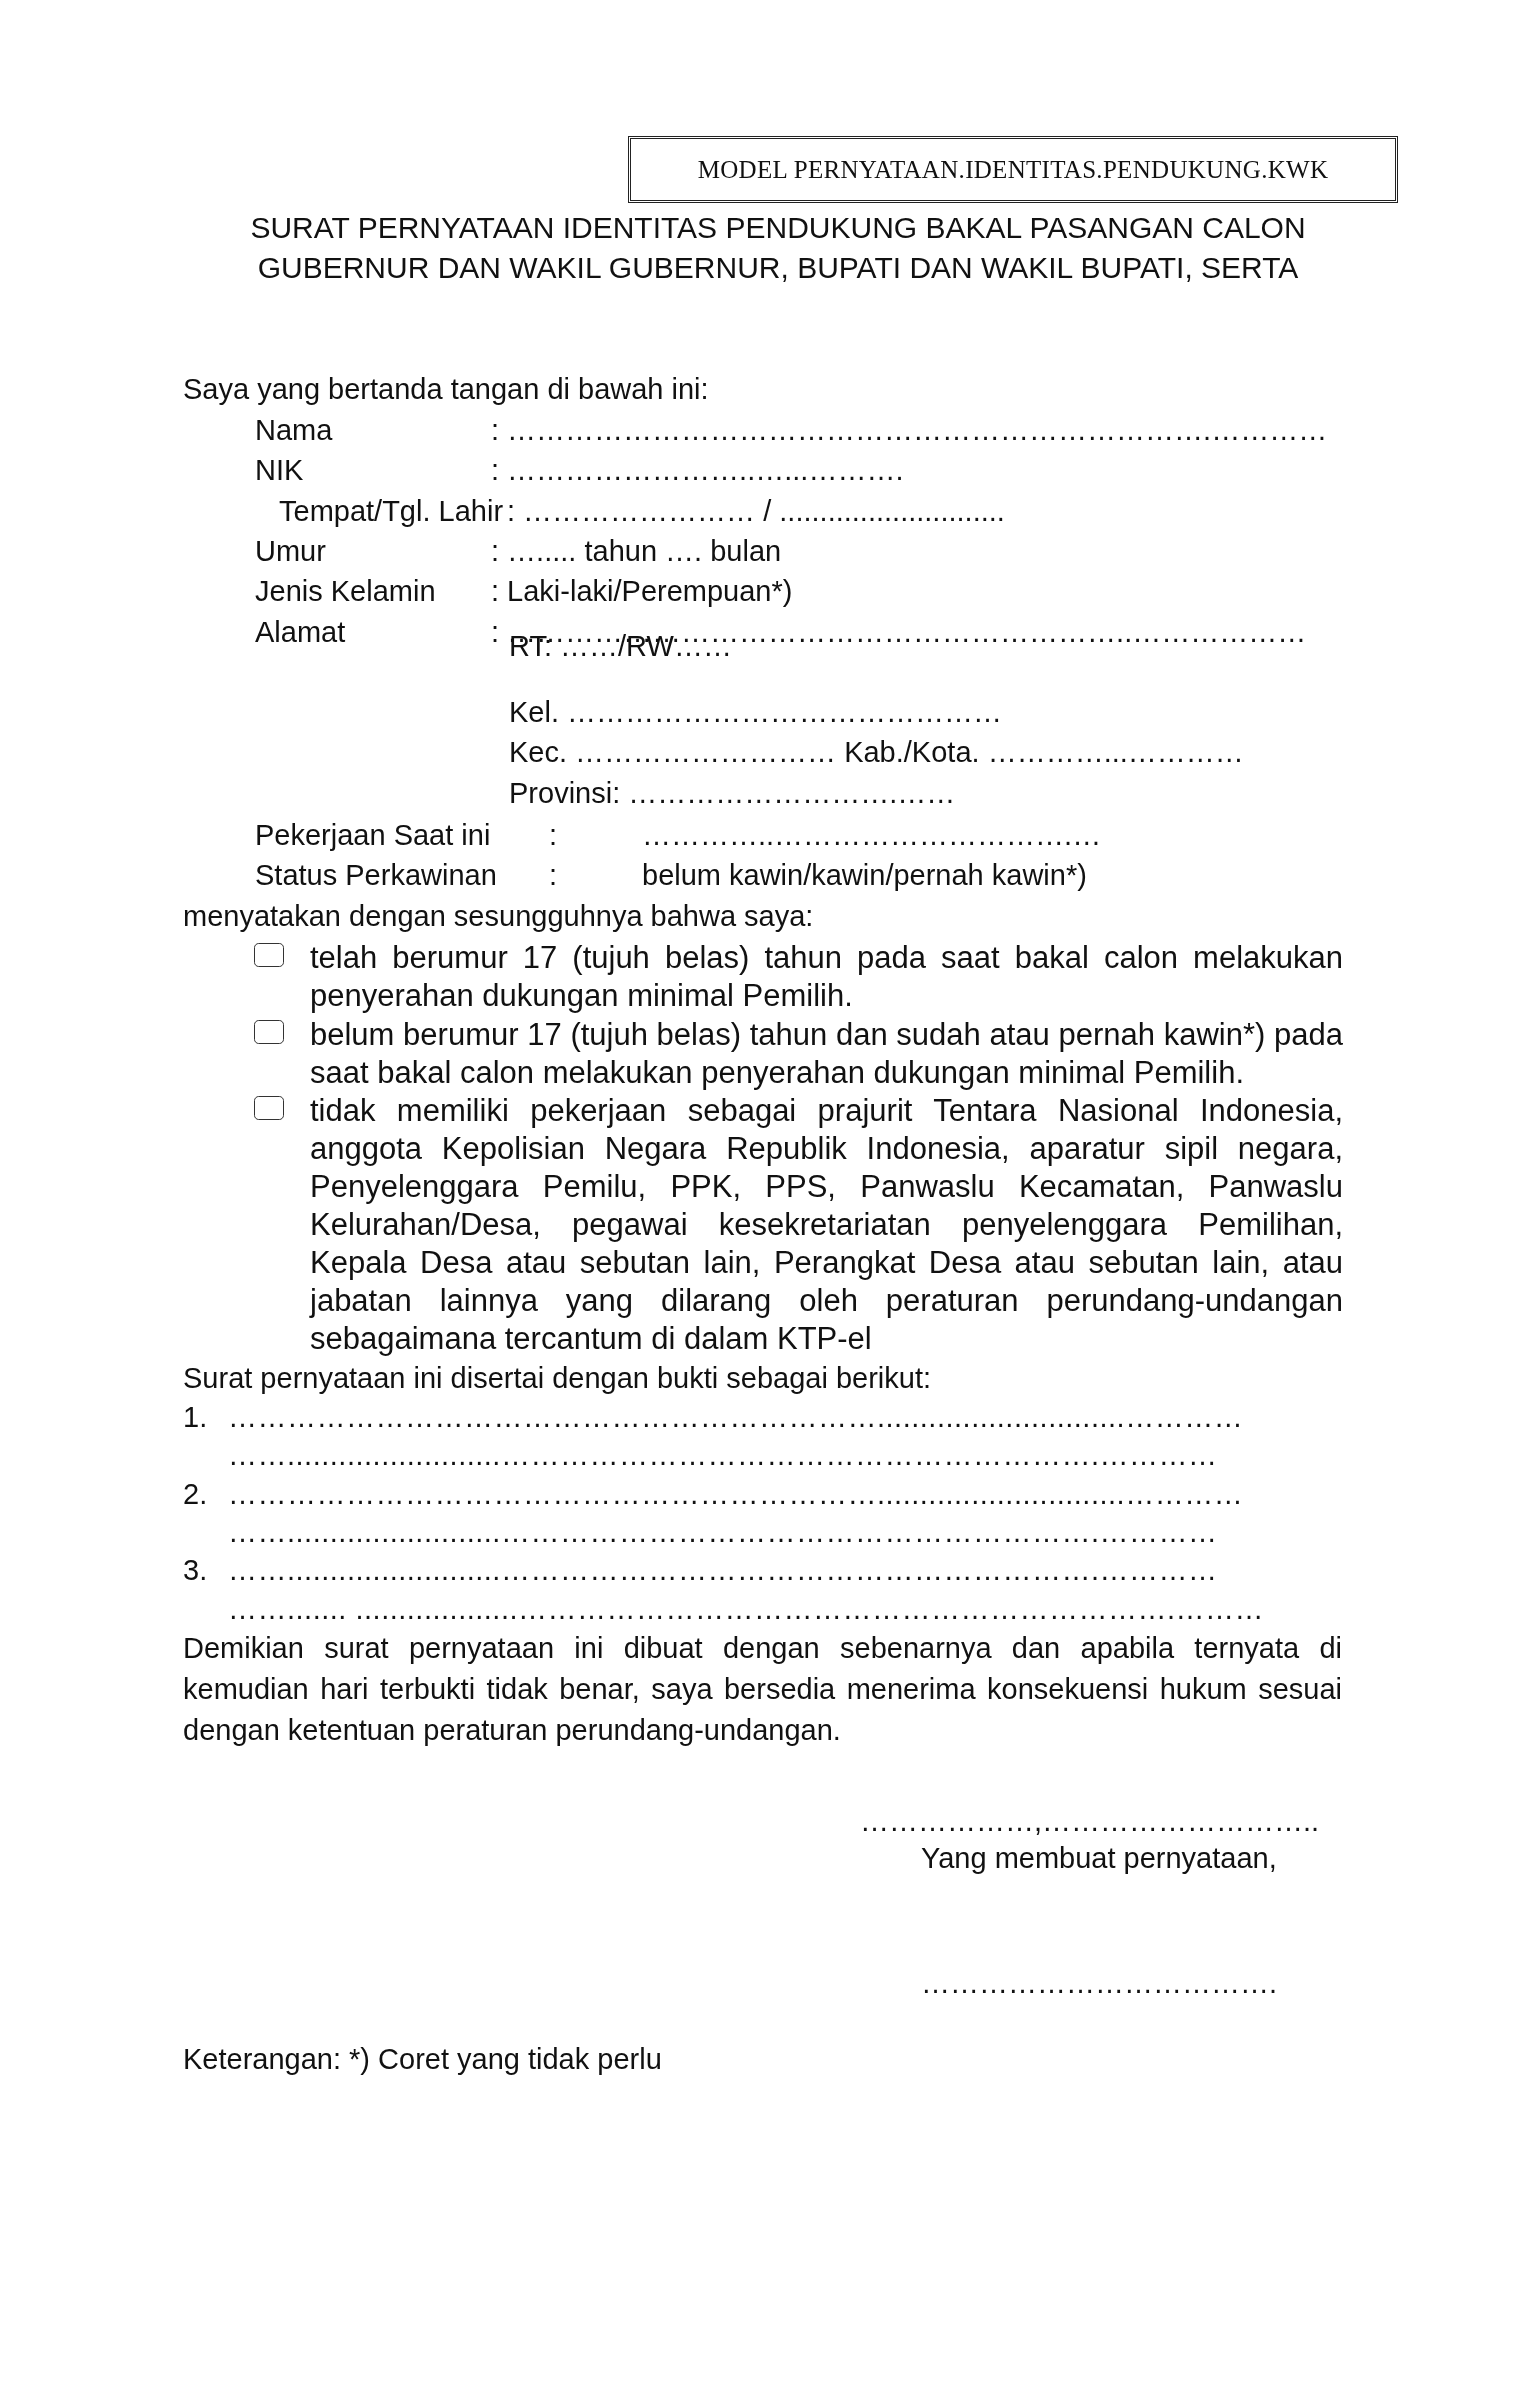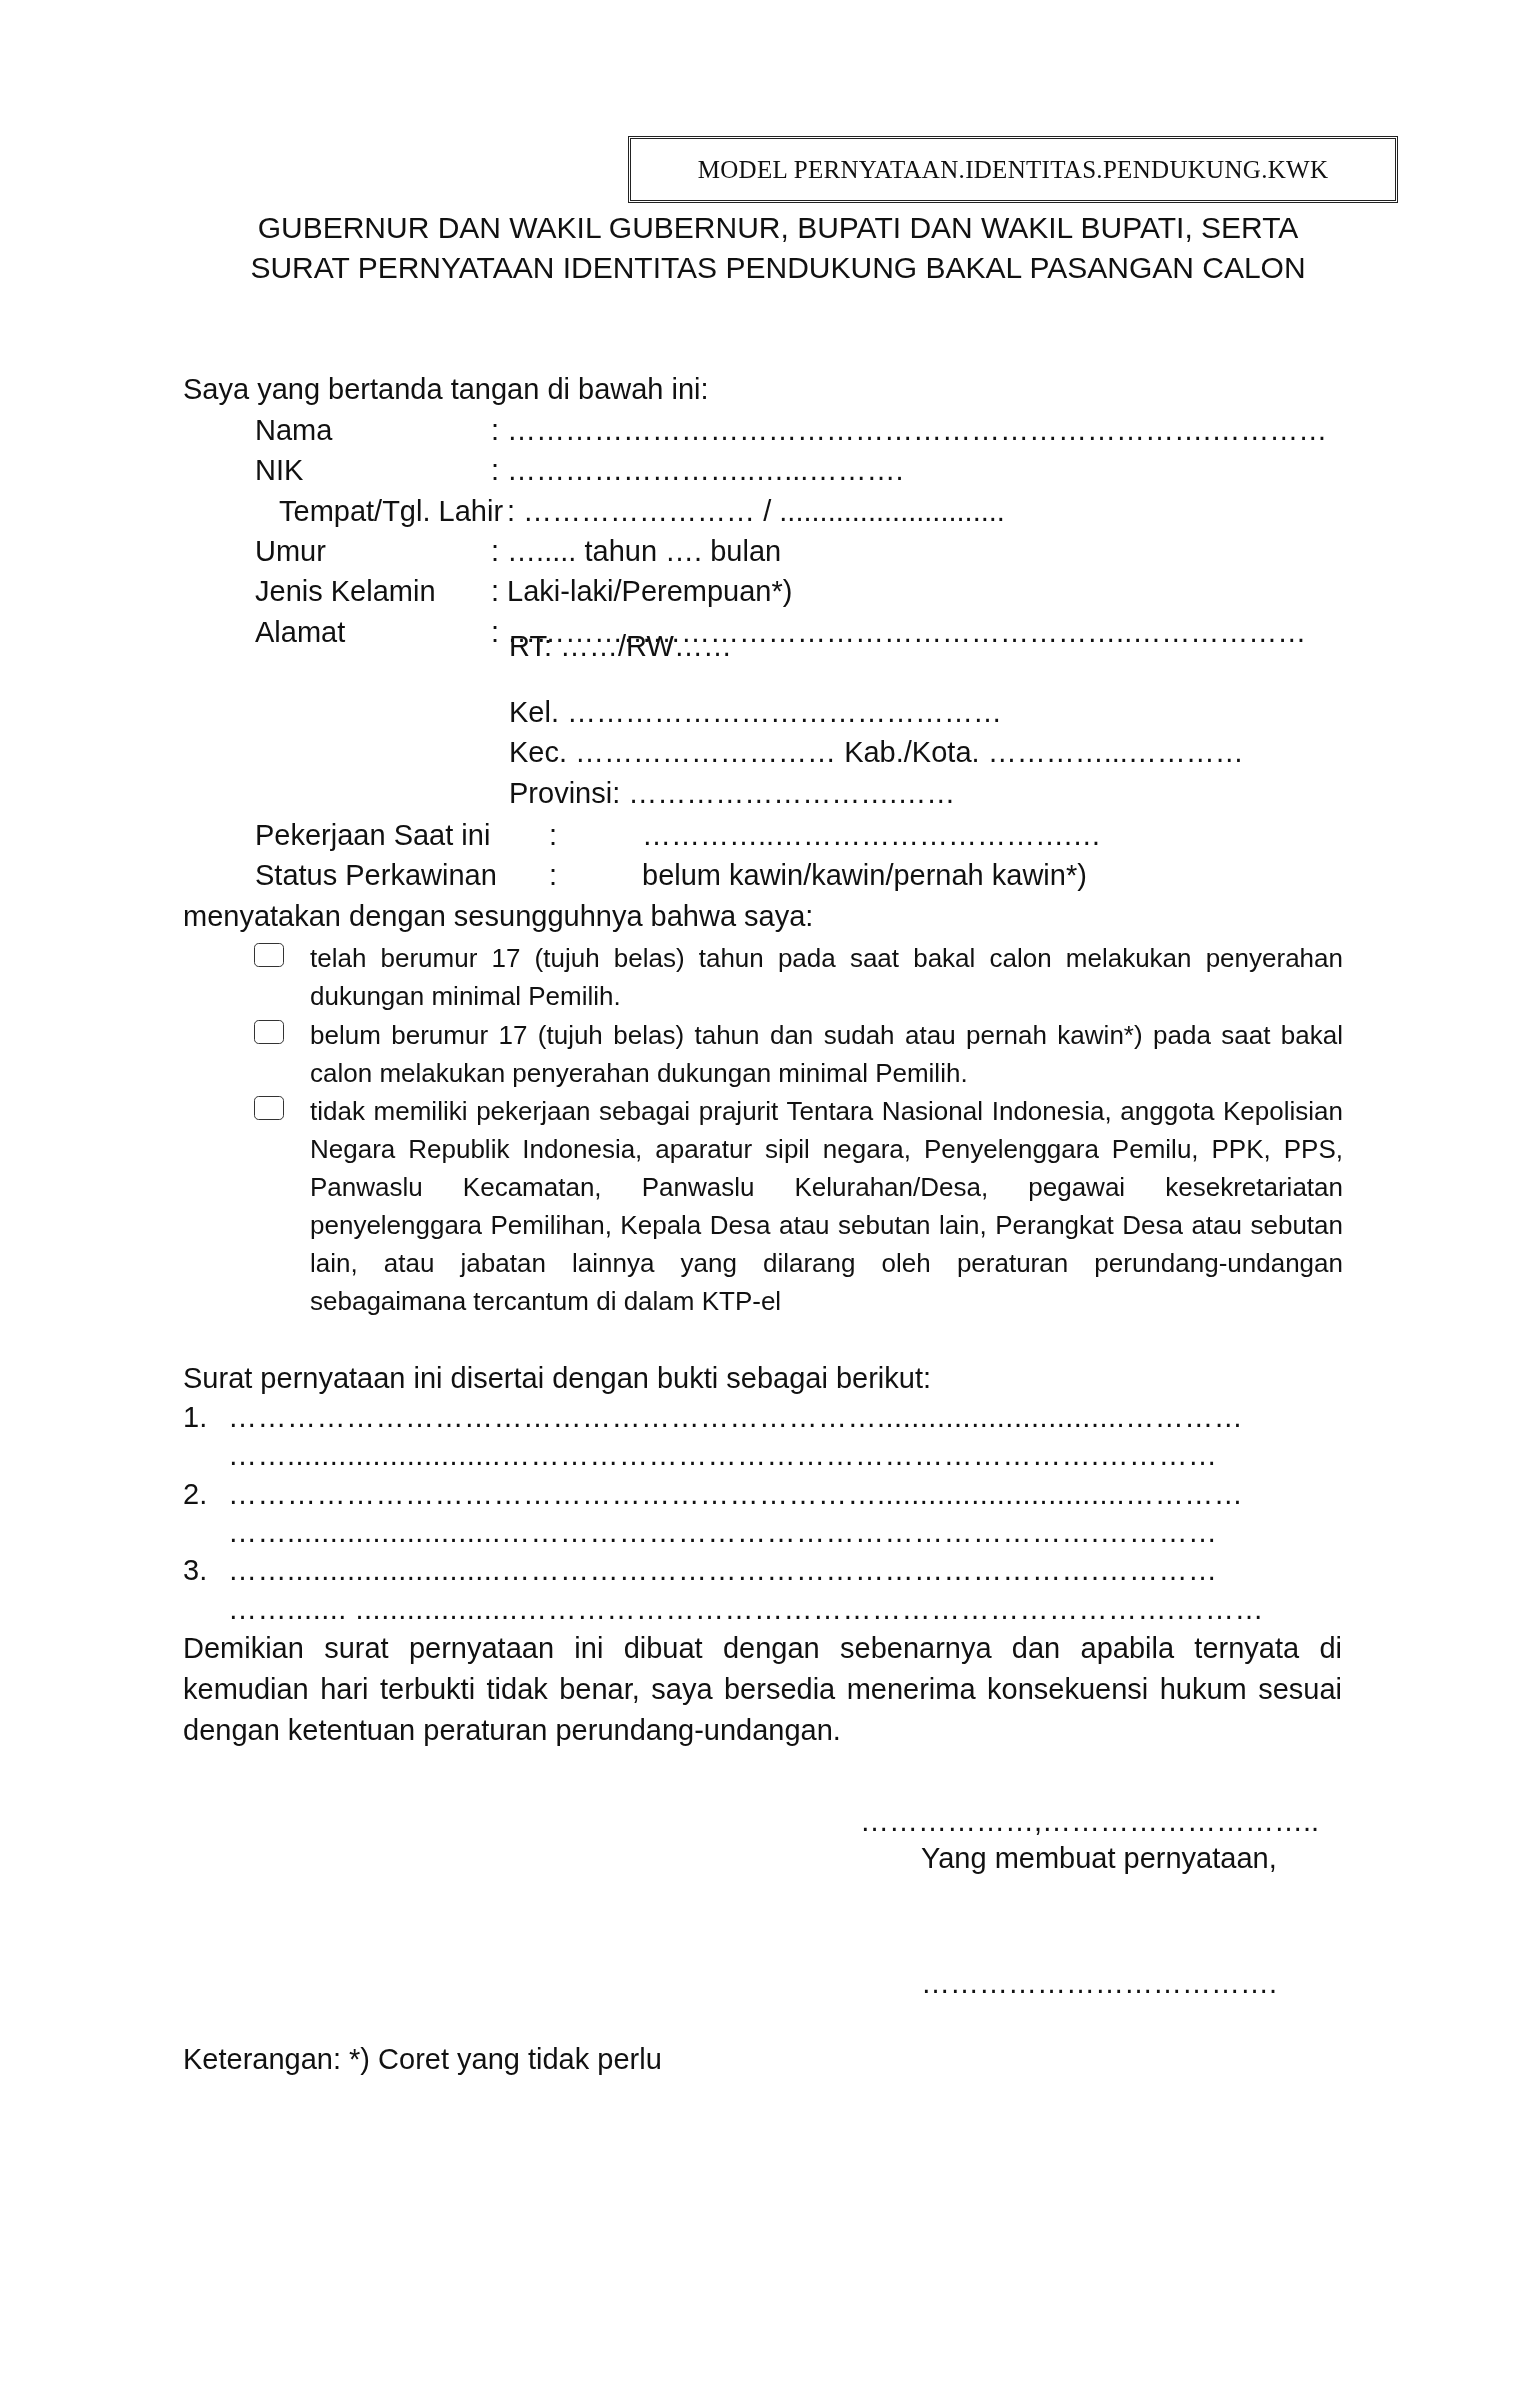--- a/index.html
+++ b/index.html
@@ -33,43 +33,43 @@
 
     
     .check-item { position: absolute; left: 254px; width: 1089px; }
     .checkbox {
       position: absolute; left: 0; top: 3.7px; width: 30px; height: 24px;
       border: 1.9px solid #333333; border-radius: 4.7px; box-sizing: border-box;
       background: #ffffff; cursor: pointer;
     }
     .check-text {
       position: absolute; left: 56px; right: 0; top: 0;
-      font-size: 26px; line-height: 38px; text-align: justify;
+      font-size: 31px; line-height: 38px; text-align: justify;
       text-align-last: left; white-space: normal;
     }
 
     
     .ev-num { position: absolute; left: 183px; }
     .ev-dots { position: absolute; left: 228px; letter-spacing: 0.5px; }
 
     .closing {
       position: absolute; left: 183px; width: 1159px; top: 1628px;
       font-size: 29px; line-height: 41px; text-align: justify; text-align-last: left;
     }
   </style>
 </head>
 <body>
 
 <div class="model-box">
   <span>MODEL PERNYATAAN.IDENTITAS.PENDUKUNG.KWK</span>
 </div>
 
 <div class="title">
+  <div>SURAT PERNYATAAN IDENTITAS PENDUKUNG BAKAL PASANGAN CALON</div>
   <div>GUBERNUR DAN WAKIL GUBERNUR, BUPATI DAN WAKIL BUPATI, SERTA</div>
-  <div>SURAT PERNYATAAN IDENTITAS PENDUKUNG BAKAL PASANGAN CALON</div>
 </div>
 
 <div class="abs t" style="left:183px; top:372px;">Saya yang bertanda tangan di bawah ini:</div>
 
 <div>
   <div class="abs t field-label" style="top:413px;">Nama</div>
   <div class="abs t field-value" style="left:491px; top:413px;">: ……………………………………………………………….…………</div>
 
   <div class="abs t field-label" style="top:453px;">NIK</div>
   <div class="abs t field-value" style="left:491px; top:453px;">: ……………………..…...……….</div>

